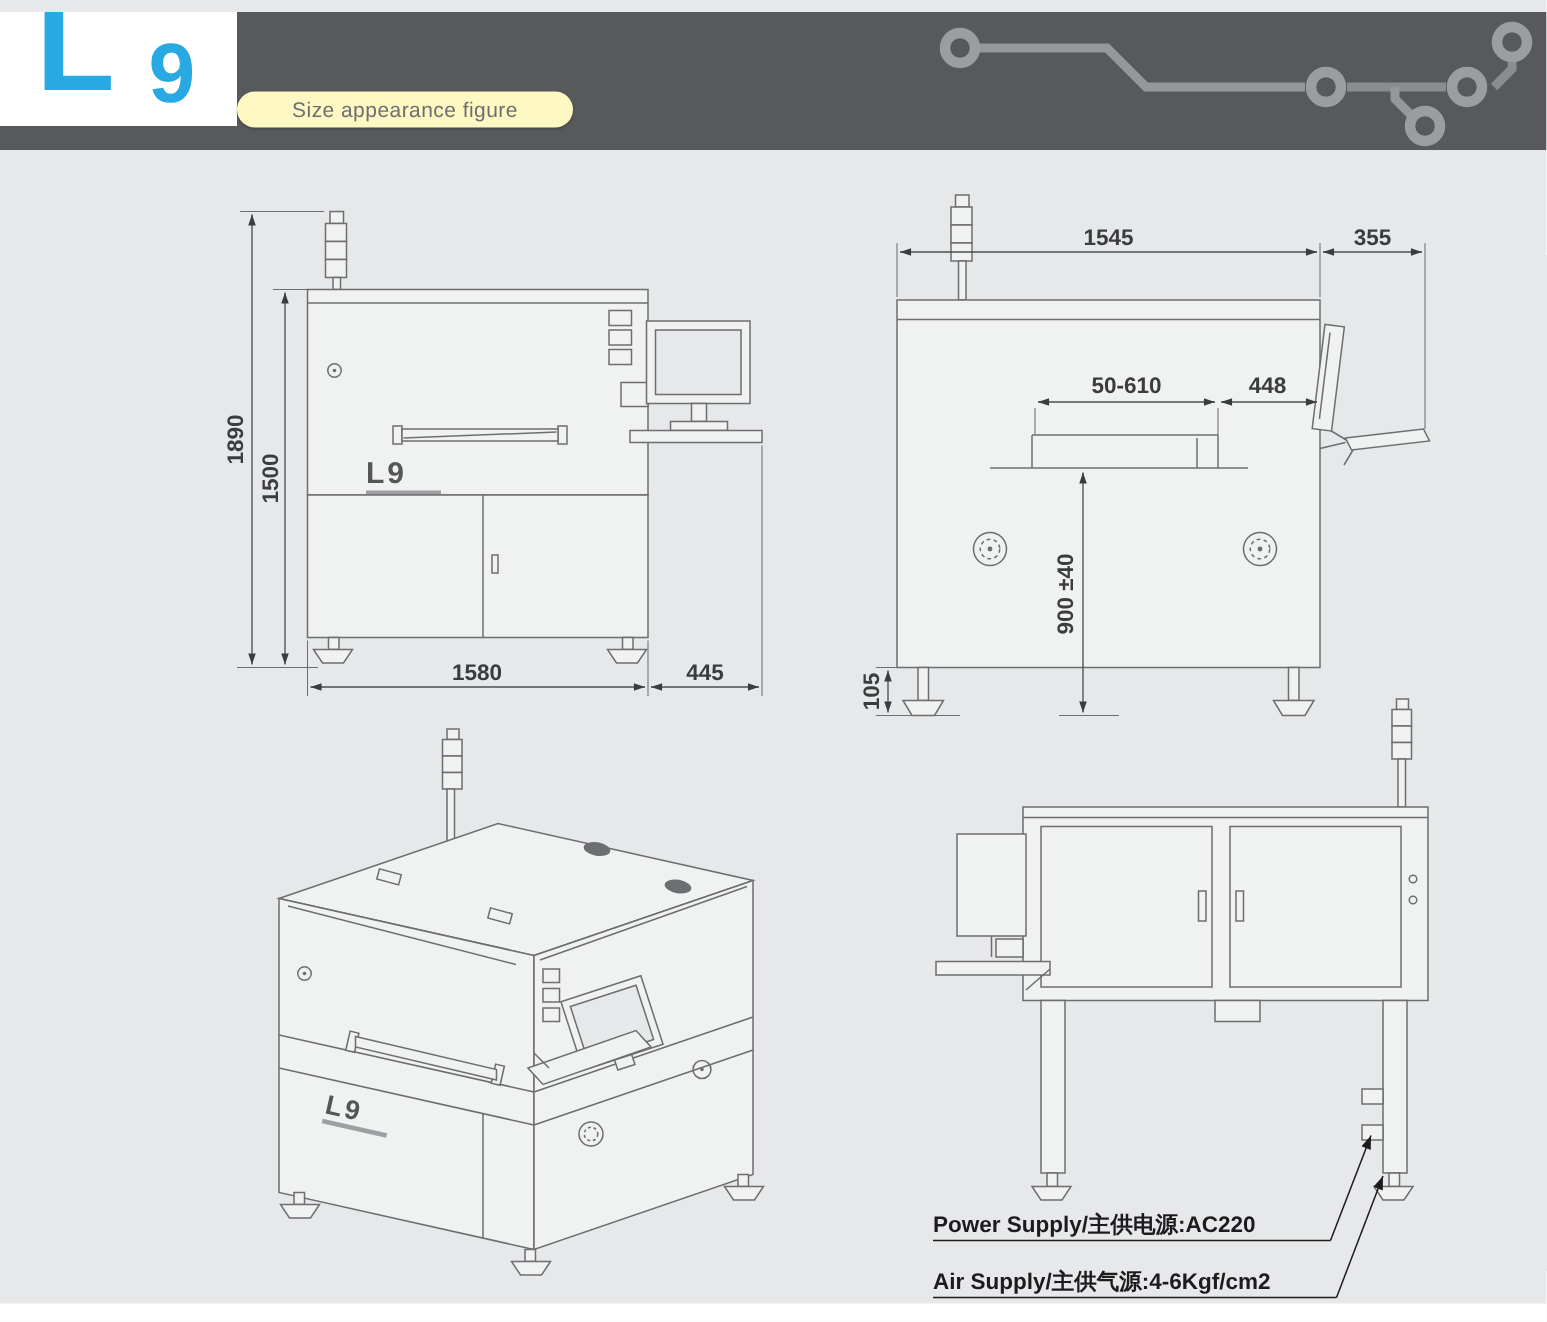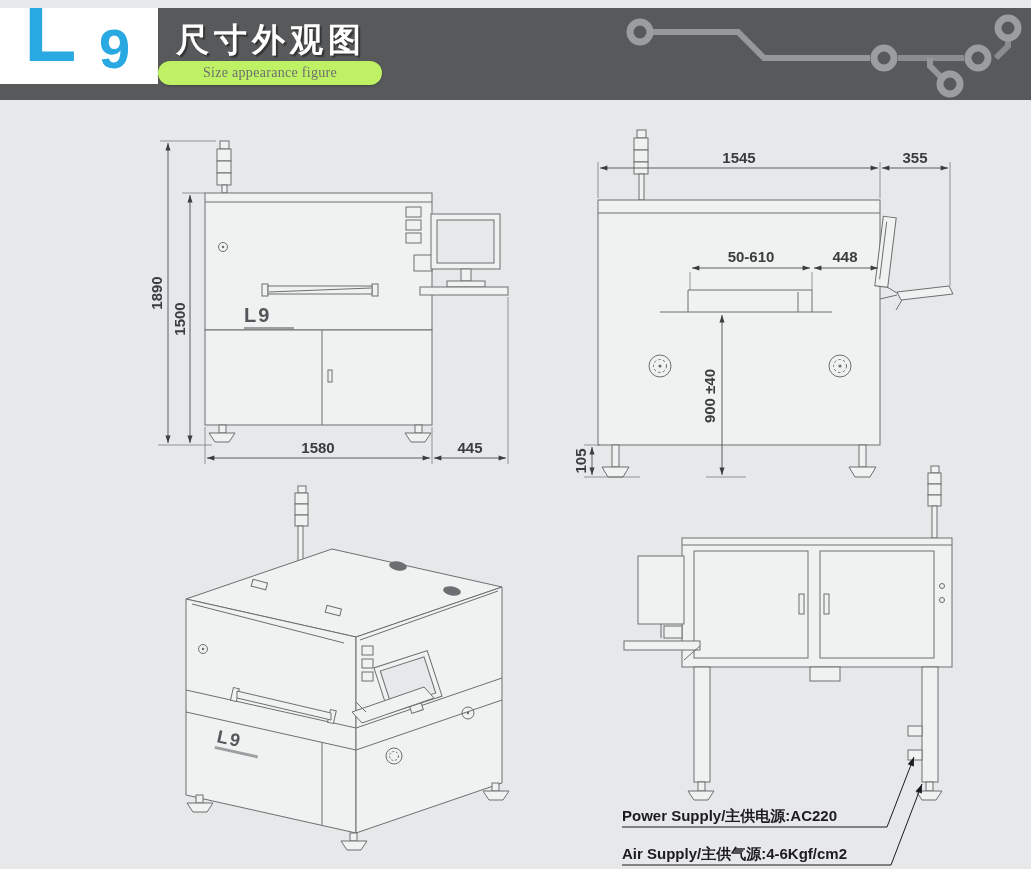--- a/index.html
+++ b/index.html
@@ -6,21 +6,21 @@
   body{width:1031px;height:881px;background:#ffffff;font-family:"Liberation Sans",sans-serif;}
   .page{position:relative;width:1031px;height:881px;overflow:hidden;background:#ffffff;}
   .canvas-bg{position:absolute;left:0;top:0;width:1031px;height:869px;background:#e7e8e9;}
   .drawing{position:absolute;left:0;top:0;}
   .banner{position:absolute;left:0;top:8px;width:1031px;height:92px;background:#58595b;overflow:hidden;}
   .circuit{position:absolute;right:0;top:-2px;}
   .logo-notch{position:absolute;left:0;top:-8px;width:158px;height:84px;background:#ffffff;}
   .logo-l{position:absolute;left:24px;top:-12px;font-size:86px;font-weight:bold;color:#29a9e1;line-height:1;}
   .logo-9{position:absolute;left:99px;top:21px;font-size:56px;font-weight:bold;color:#29a9e1;line-height:1;}
   .title-cn{position:absolute;left:176px;top:10px;font-size:33px;font-weight:bold;color:#ffffff;letter-spacing:5px;white-space:nowrap;text-shadow:2px 2px 1px rgba(25,25,26,.55);}
-  .subtitle-pill{position:absolute;left:158px;top:53px;width:224px;height:24px;background:#bef264;border-radius:12px;display:flex;align-items:center;justify-content:center;box-shadow:0 1px 2px rgba(0,0,0,.25);font-family:Liberation Serif, serif;}
+  .subtitle-pill{position:absolute;left:158px;top:53px;width:224px;height:24px;background:#fef9c3;border-radius:12px;display:flex;align-items:center;justify-content:center;box-shadow:0 1px 2px rgba(0,0,0,.25);}
   .subtitle-text{font-size:14px;color:#6d6e71;letter-spacing:.3px;}
 
   
   .ln{stroke:#6d6e71;stroke-width:1;fill:none;}
   .fw{stroke:#6d6e71;stroke-width:1;fill:#f0f1f1;}
   .fw2{stroke:#6d6e71;stroke-width:1;fill:#e7e8e9;}
   .dkfill{fill:#6d6e71;stroke:none;}
   .dim{stroke:#4d4e50;stroke-width:0.9;fill:none;}
   .ext{stroke:#6d6e71;stroke-width:0.7;fill:none;}
   .dimtxt{font-size:15px;font-weight:bold;fill:#3b3c3e;font-family:"Liberation Sans",sans-serif;}
@@ -320,18 +320,17 @@
       <circle cx="40" cy="26" r="10" fill="none" stroke="#9b9da0" stroke-width="7"></circle>
       <circle cx="284" cy="52" r="10" fill="none" stroke="#9b9da0" stroke-width="7"></circle>
       <circle cx="378" cy="52" r="10" fill="none" stroke="#9b9da0" stroke-width="7"></circle>
       <circle cx="408" cy="22" r="10" fill="none" stroke="#9b9da0" stroke-width="7"></circle>
       <circle cx="350" cy="78" r="10" fill="none" stroke="#9b9da0" stroke-width="7"></circle>
     </svg>
     <div class="logo-notch">
       <span class="logo-l">L</span>
       <span class="logo-9">9</span>
     </div>
-    <div class="title-cn">尺寸外观图</div>
     <div class="subtitle-pill">
       <span class="subtitle-text">Size appearance figure</span>
     </div>
   </header>
 </div>
 
 </body></html>

